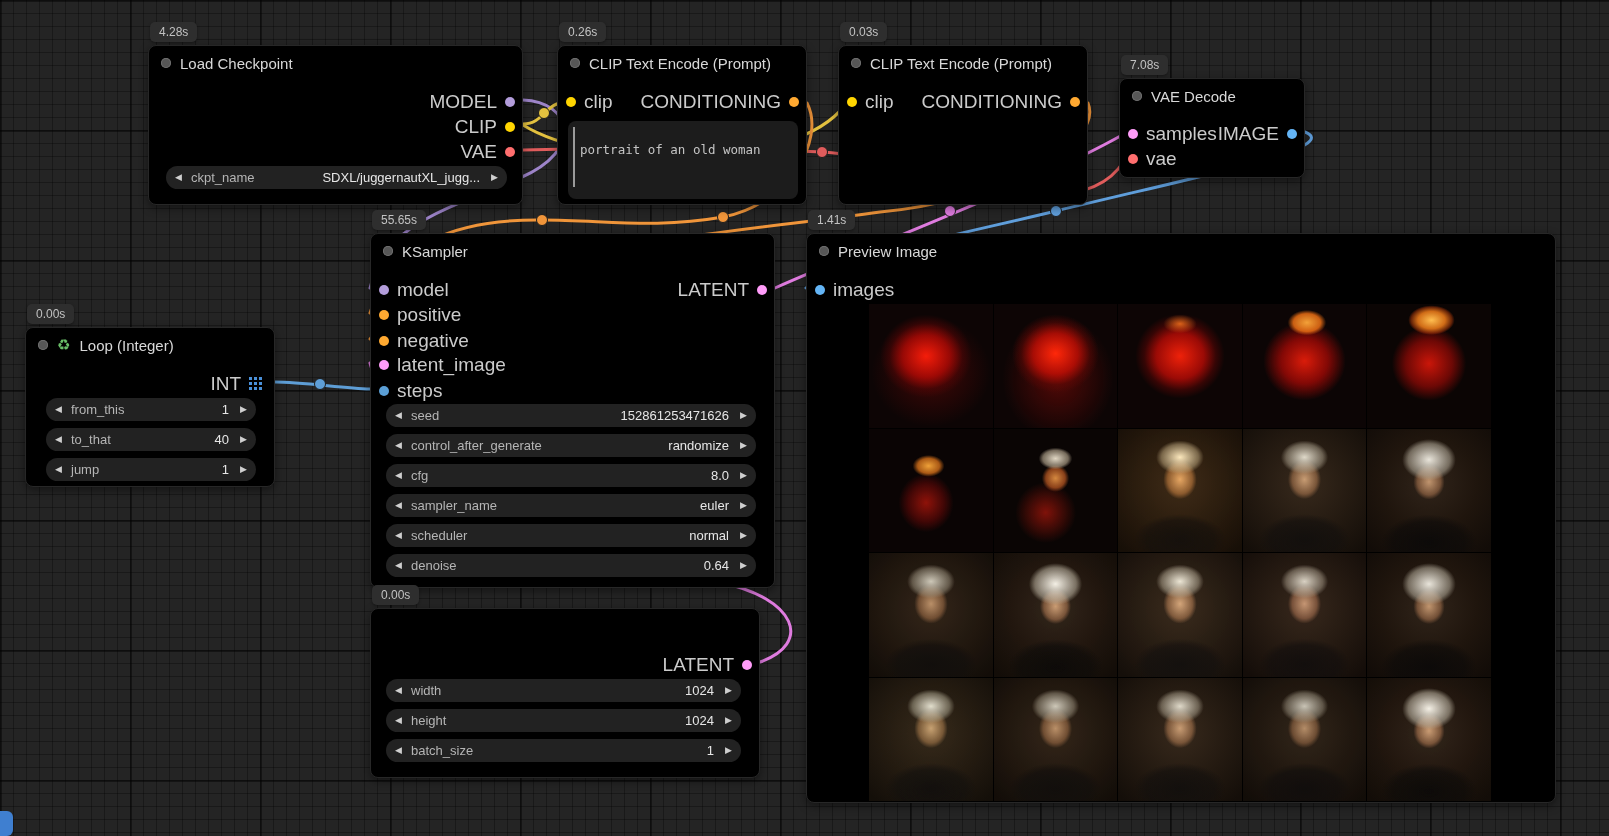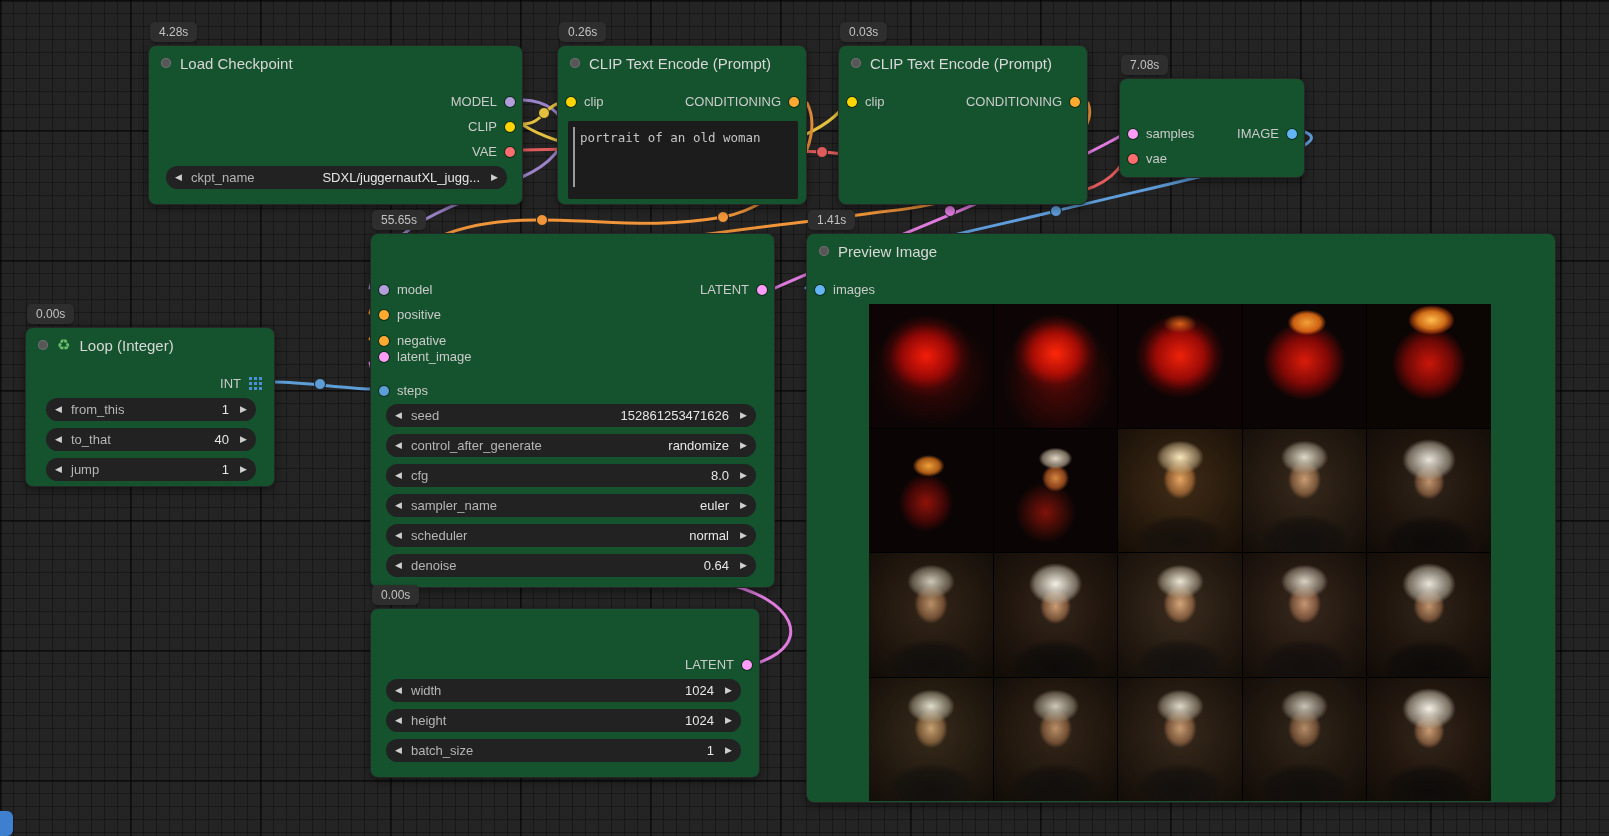--- a/index.html
+++ b/index.html
@@ -7,38 +7,38 @@
   body{position:relative;font-family:"Liberation Sans",sans-serif;background:#232323}
   #canvas{position:absolute;inset:0;
     background-color:#242424;
     background-image:
       linear-gradient(rgba(0,0,0,.30) 1px,transparent 1px),
       linear-gradient(90deg,rgba(0,0,0,.30) 1px,transparent 1px),
       linear-gradient(rgba(0,0,0,.45) 2px,transparent 2px),
       linear-gradient(90deg,rgba(0,0,0,.45) 2px,transparent 2px);
     background-size:13px 13px,13px 13px,130px 130px,130px 130px;}
   #wires{position:absolute;inset:0;z-index:1;pointer-events:none}
-  .node{position:absolute;z-index:2;background:#14532d;border:1px solid #272727;border-radius:8px;
+  .node{position:absolute;z-index:2;background:#000000;border:1px solid #272727;border-radius:8px;
         box-shadow:0 3px 10px rgba(0,0,0,.45);color:#ddd}
   .node-header{display:flex;align-items:center;gap:9px;height:34px;padding:0 12px;font-size:15px;color:#d8d8d8;white-space:nowrap;overflow:hidden}
   .collapse-dot{width:10px;height:10px;border-radius:50%;background:#575757;box-shadow:inset 0 0 0 1px #6e6e6e;flex:none}
   .badge{position:absolute;top:-24px;left:1px;background:#2e2e2e;border-radius:5px;padding:3px 9px;
          font-size:12px;color:#c2c2c2;box-shadow:0 1px 3px rgba(0,0,0,.4);z-index:3}
-  .port{position:absolute;display:flex;align-items:center;gap:8px;height:21px;font-size:13px;color:#cbcbcb;white-space:nowrap}
+  .port{position:absolute;display:flex;align-items:center;gap:8px;height:21px;font-size:19px;color:#cbcbcb;white-space:nowrap}
   .port.in{left:8px}
   .port.out{right:7px}
   .dot{width:10px;height:10px;border-radius:50%;flex:none;box-shadow:0 0 0 1px rgba(0,0,0,.45)}
   .widget{position:absolute;height:23px;background:#222;border-radius:12px;display:flex;align-items:center;
           padding:0 9px;font-size:13px;white-space:nowrap}
   .arrow{color:#cfcfcf;font-size:9px;flex:none;width:12px;line-height:1}
   .arrow.r{text-align:right}
   .wlabel{color:#b5b5b5;margin-left:4px}
   .wvalue{margin-left:auto;color:#e6e6e6;margin-right:6px}
-  .prompt-box{position:absolute;background:#1c1c1c;border-radius:2px;font-family:"DejaVu Sans Mono",monospace;
-              font-size:12.5px;color:#c4c4c4;padding:9px 9px 7px 12px;line-height:1.35;overflow:hidden}
+  .prompt-box{position:absolute;background:#1c1c1c;border-radius:8px;font-family:"DejaVu Sans Mono",monospace;
+              font-size:12.5px;color:#c4c4c4;padding:21px 9px 7px 12px;line-height:1.35;overflow:hidden}
   .prompt-box::before{content:"";position:absolute;left:5px;top:6px;bottom:12px;width:1.5px;background:#9a9a9a}
   .grid-icon{width:13px;height:13px;display:grid;grid-template-columns:repeat(3,3px);grid-auto-rows:3px;gap:2px;flex:none}
   .grid-icon i{background:#4a90d9;display:block}
   .recycle{color:#6abf69;font-size:15px;flex:none}
   
   .pgrid{position:absolute;display:grid;grid-template-columns:repeat(5,1fr);grid-template-rows:repeat(4,1fr);
          gap:1px;background:#000;overflow:hidden}
   .cell{position:relative;background:#0c0606}
   .red-blob-1{background:
     radial-gradient(42% 38% at 46% 42%, rgba(255,30,10,.95), rgba(190,10,5,.75) 45%, rgba(90,5,5,.45) 70%, transparent 88%),
@@ -159,49 +159,57 @@
     <span>clip</span>
   </div>
   <div class="port out" style="top:45px">
     <span>CONDITIONING</span>
     <span class="dot" style="background:#ffa931"></span>
   </div>
 </div>
 
 <div class="node" style="left:1119px;top:78px;width:186px;height:100px">
   <div class="badge">7.08s</div>
+  <div class="node-header">
+    <span class="collapse-dot"></span>
+    <span>VAE Decode</span>
+  </div>
   <div class="port in" style="top:44px">
     <span class="dot" style="background:#ff9cf9"></span>
     <span>samples</span>
   </div>
   <div class="port out" style="top:44px">
     <span>IMAGE</span>
     <span class="dot" style="background:#64b5f6"></span>
   </div>
   <div class="port in" style="top:69px">
     <span class="dot" style="background:#ff6e6e"></span>
     <span>vae</span>
   </div>
 </div>
 
 <div class="node" style="left:370px;top:233px;width:405px;height:355px">
   <div class="badge">55.65s</div>
+  <div class="node-header">
+    <span class="collapse-dot"></span>
+    <span>KSampler</span>
+  </div>
   <div class="port in" style="top:45px">
     <span class="dot" style="background:#b39ddb"></span>
     <span>model</span>
   </div>
   <div class="port in" style="top:70px">
     <span class="dot" style="background:#ffa931"></span>
     <span>positive</span>
   </div>
   <div class="port in" style="top:96px">
     <span class="dot" style="background:#ffa931"></span>
     <span>negative</span>
   </div>
-  <div class="port in" style="top:112px">
+  <div class="port in" style="top:120px">
     <span class="dot" style="background:#ff9cf9"></span>
     <span>latent_image</span>
   </div>
   <div class="port in" style="top:146px">
     <span class="dot" style="background:#5b9fd6"></span>
     <span>steps</span>
   </div>
   <div class="port out" style="top:45px">
     <span>LATENT</span>
     <span class="dot" style="background:#ff9cf9"></span>

